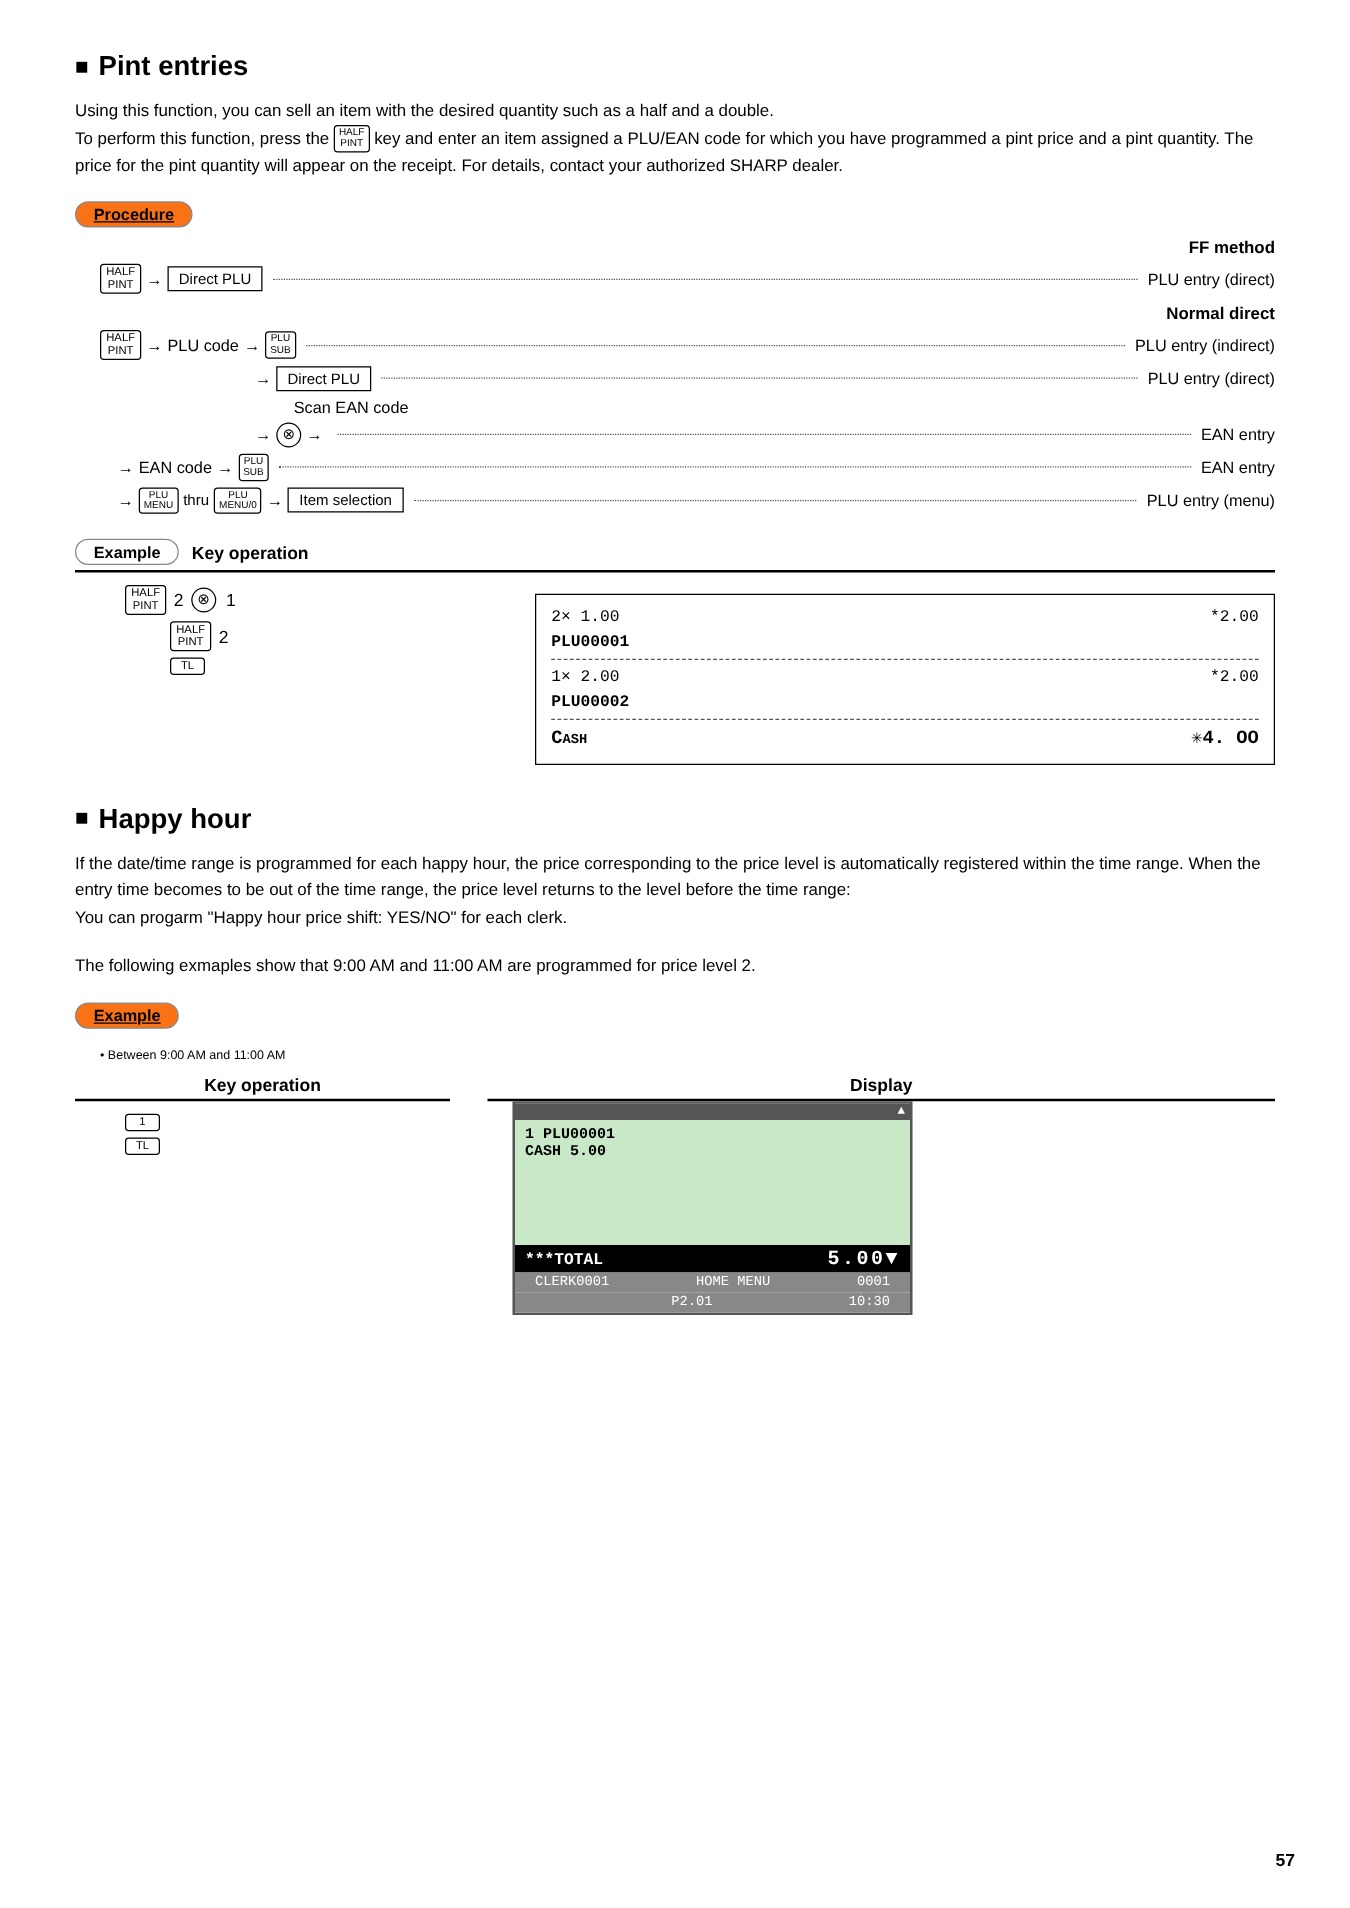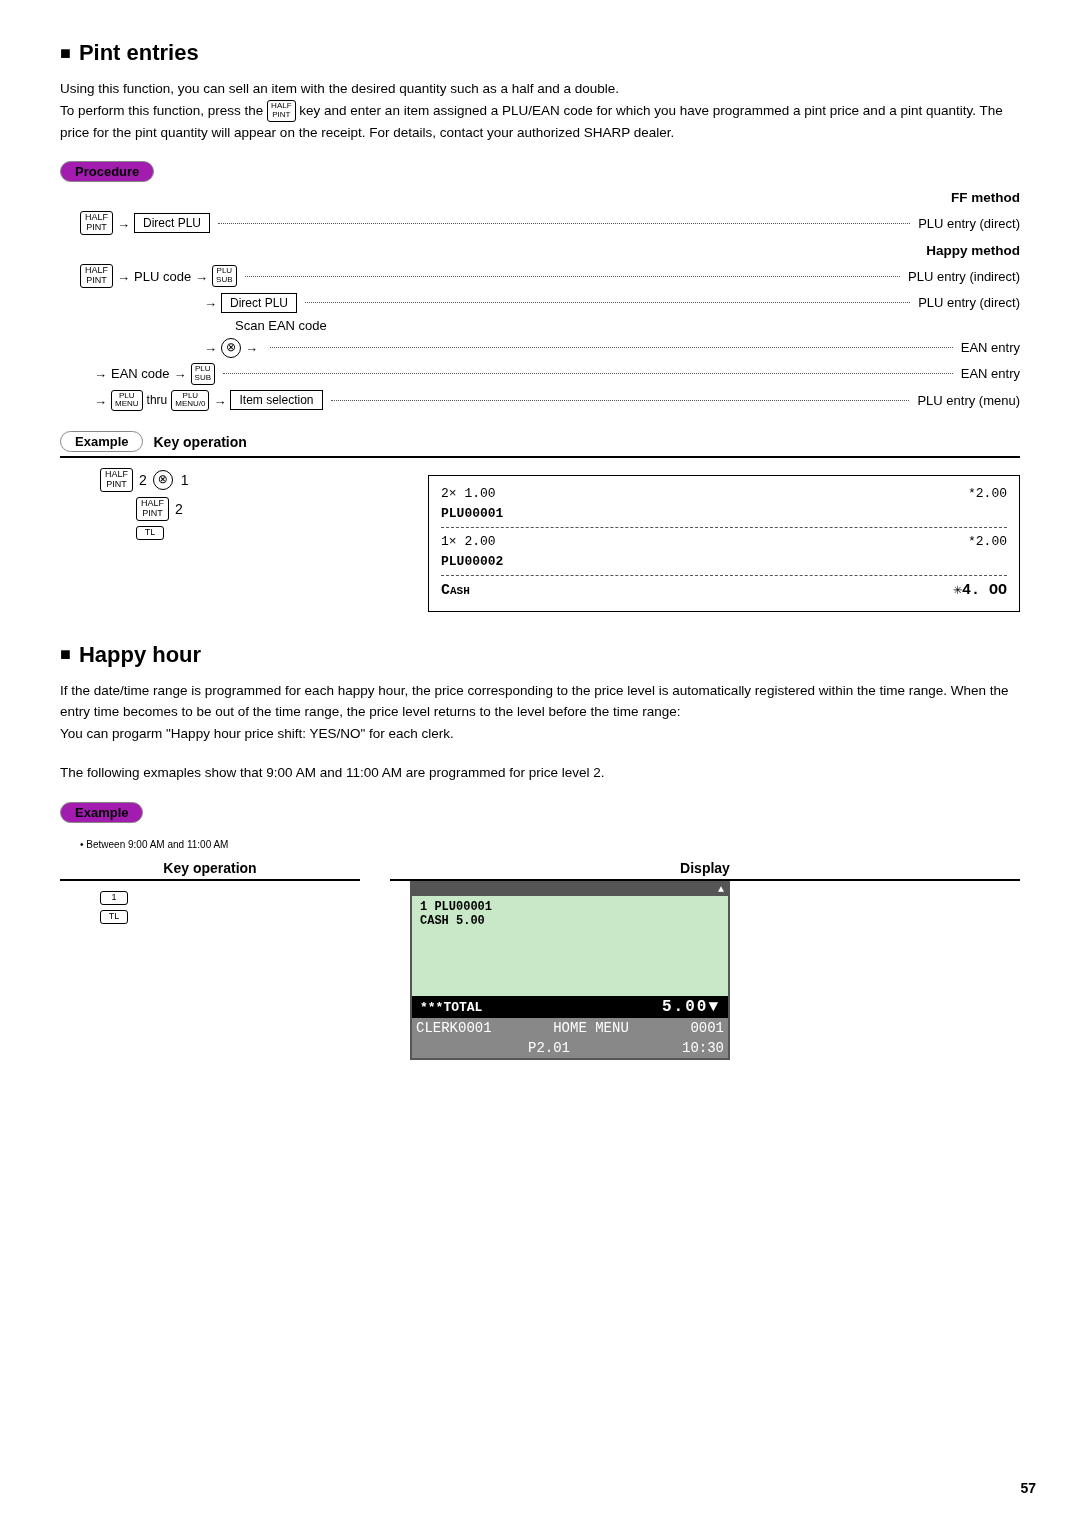--- a/index.html
+++ b/index.html
@@ -34,21 +34,22 @@
     }
 
     .procedure-box {
       border: 1.5px solid #888;
       border-radius: 12px;
       display: inline-block;
       padding: 2px 14px;
       font-weight: bold;
       font-size: 13px;
       margin-bottom: 8px;
-      background: #a21caf;
+      background: #f97316;
+      text-decoration: underline;
     }
 
     .procedure-section {
       margin-bottom: 20px;
     }
 
     .method-label {
       font-weight: bold;
       font-size: 13.5px;
       margin-bottom: 6px;
@@ -226,22 +227,22 @@
       font-weight: bold;
       padding: 2px 8px;
       display: flex;
       justify-content: space-between;
       align-items: center;
     }
 
     .display-footer {
       background: #888;
       color: #fff;
-      font-size: 14px;
-      padding: 2px 4px;
+      font-size: 11px;
+      padding: 2px 16px;
       display: flex;
       justify-content: space-between;
       align-items: flex-end;
     }
 
     .page-number {
       position: absolute;
       bottom: 30px;
       right: 44px;
       font-size: 14px;
@@ -303,21 +304,21 @@
     <div class="method-label">FF method</div>
     <div class="ff-flow">
       <span class="key-btn">HALF<br>PINT</span>
       <span class="arrow">→</span>
       <span class="box-item">Direct PLU</span>
       <span class="dotted-line"></span>
       <span class="flow-label">PLU entry (direct)</span>
     </div>
 
     
-    <div class="method-label">Happy method</div>
+    <div class="method-label">Normal direct</div>
     <div class="normal-flow-container">
 
       <div class="normal-row">
         <span class="key-btn">HALF<br>PINT</span>
         <span class="arrow">→</span>
         <span class="flow-label">PLU code</span>
         <span class="arrow">→</span>
         <span class="key-btn key-btn-small">PLU<br>SUB</span>
         <span class="dotted-line"></span>
         <span class="flow-label">PLU entry (indirect)</span>

